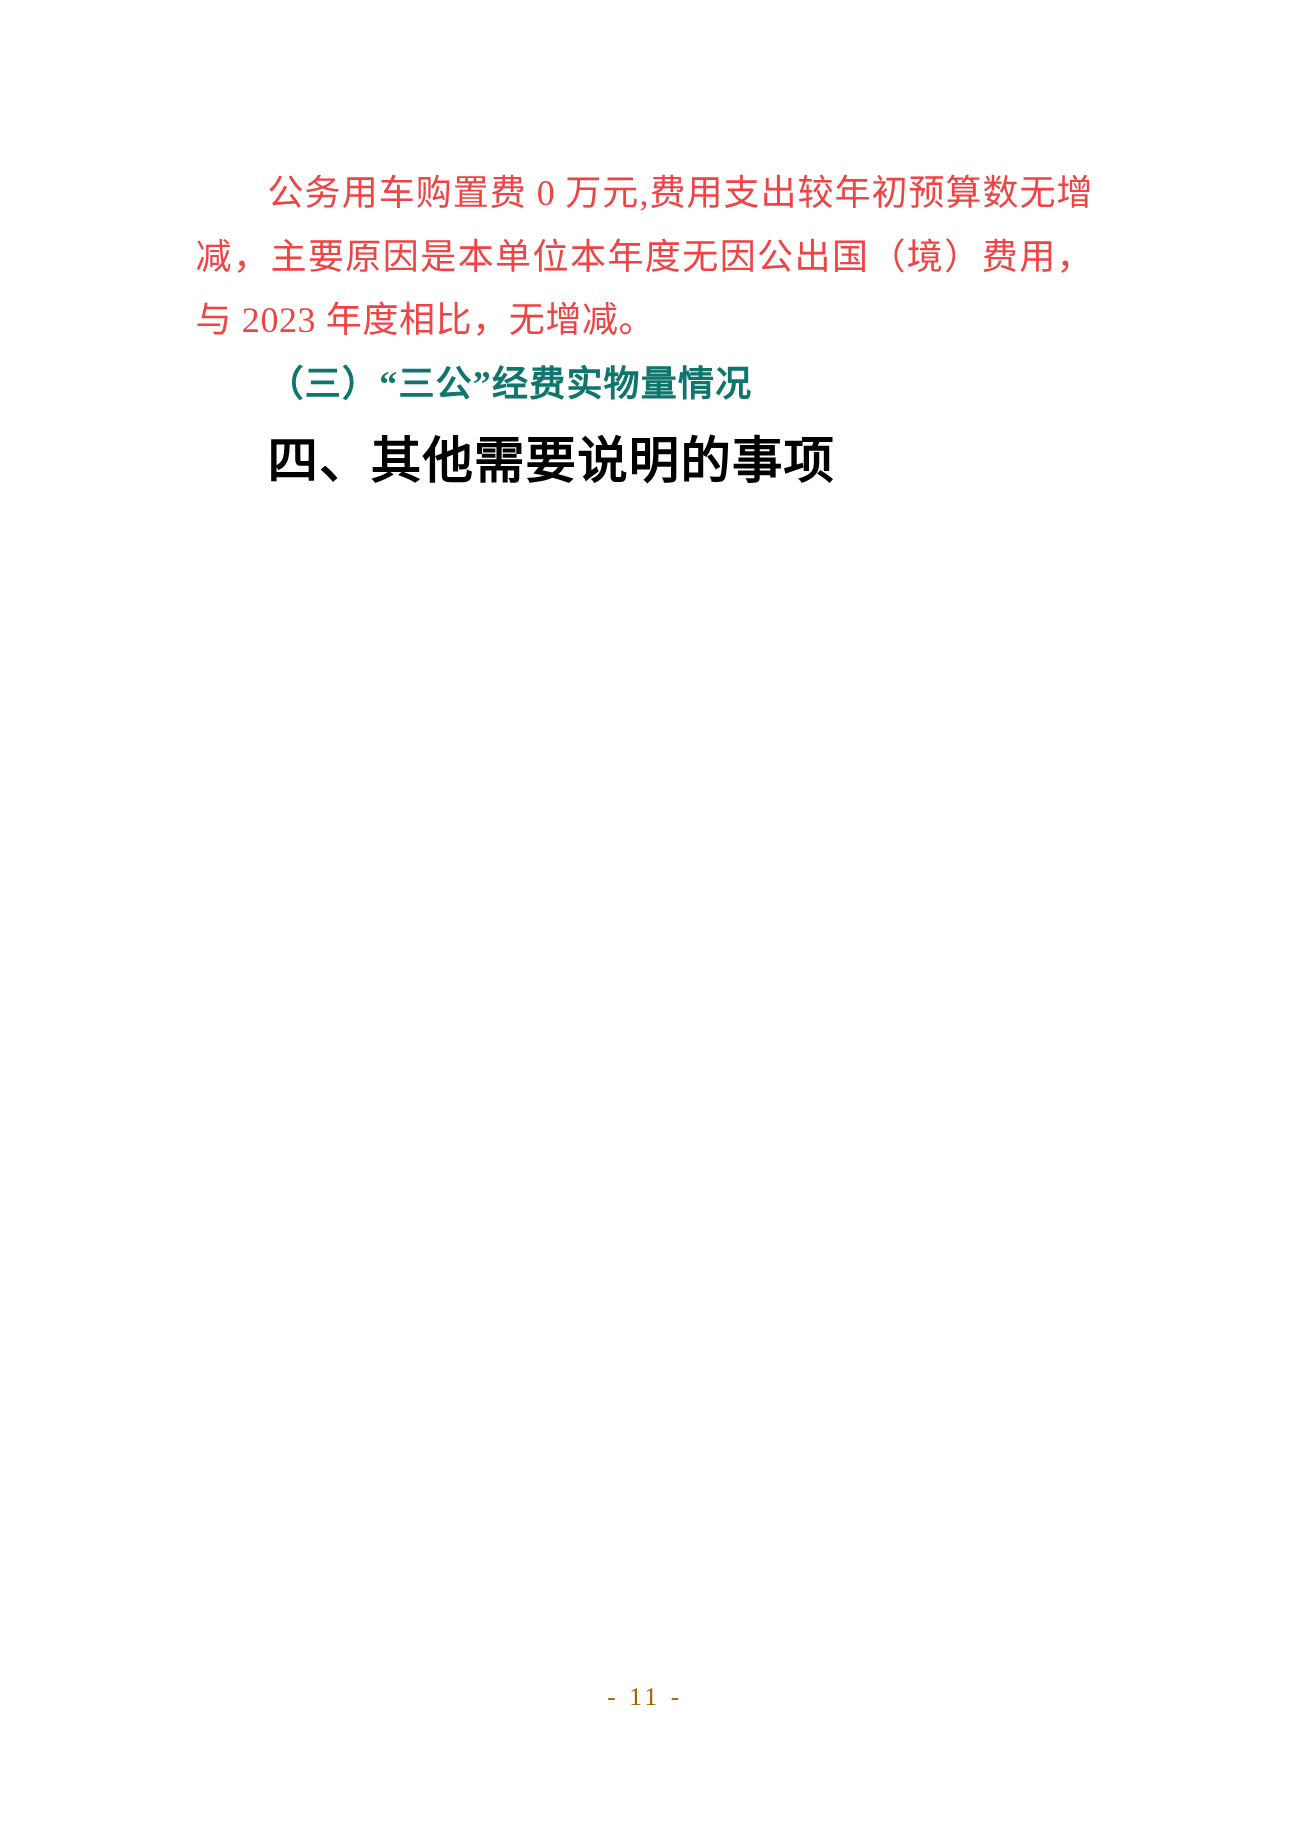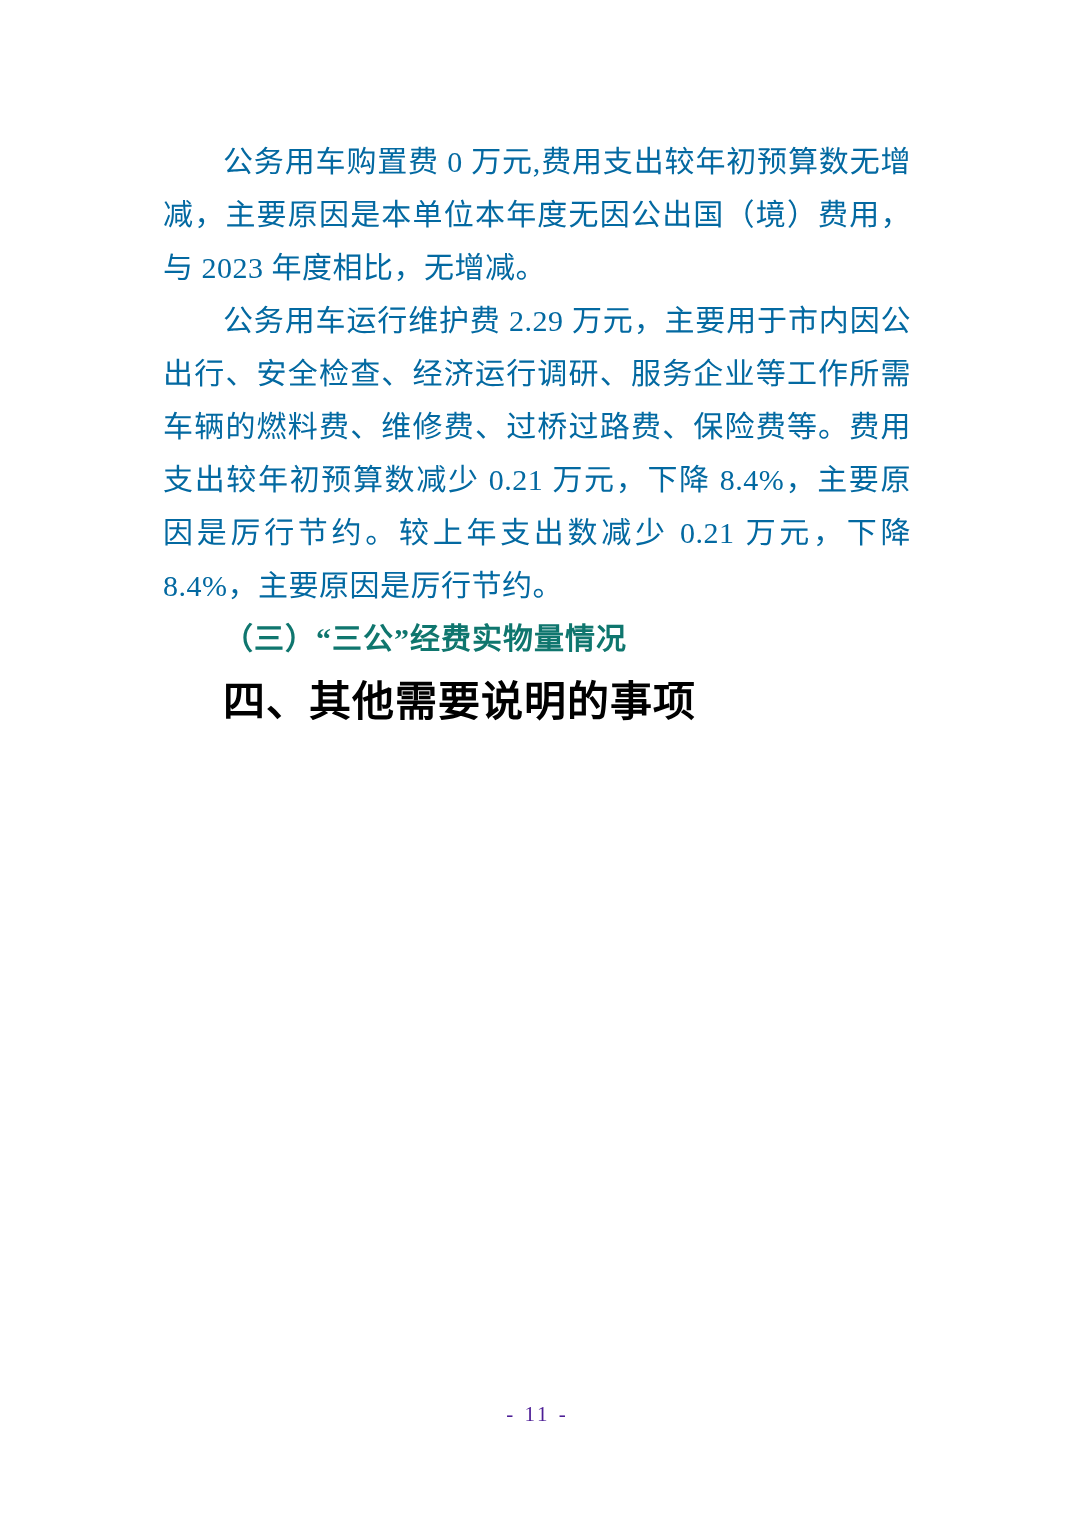--- a/index.html
+++ b/index.html
@@ -19,21 +19,21 @@
     position: absolute;
     left: 163px;
     top: 135px;
     width: 748px;
   }
   .body-para {
     margin: 0;
     font-family: "Liberation Serif", "DejaVu Serif", serif;
     font-size: 30px;
     line-height: 53px;
-    color: #0369a1;
+    color: #ef4444;
     text-align: justify;
     text-indent: 60px;
     letter-spacing: 0.5px;
   }
   .heading-kaiti {
     margin: 0;
     font-family: "Liberation Serif", "DejaVu Serif", serif;
     font-size: 30px;
     line-height: 53px;
     font-weight: bold;
@@ -53,28 +53,27 @@
   }
   .page-number {
     position: absolute;
     left: 0;
     top: 1400px;
     width: 100%;
     text-align: center;
     font-family: "Liberation Serif", "DejaVu Serif", serif;
     font-size: 21px;
     line-height: 28px;
-    color: #4c1d95;
+    color: #a16207;
     letter-spacing: 3px;
   }
 </style>
 </head>
 <body>
 
 <div class="page">
   <div class="text-block">
     <p class="body-para">公务用车购置费 0 万元,费用支出较年初预算数无增减，主要原因是本单位本年度无因公出国（境）费用，与 2023 年度相比，无增减。</p>
-    <p class="body-para">公务用车运行维护费 2.29 万元，主要用于市内因公出行、安全检查、经济运行调研、服务企业等工作所需车辆的燃料费、维修费、过桥过路费、保险费等。费用支出较年初预算数减少 0.21 万元，下降 8.4%，主要原因是厉行节约。较上年支出数减少 0.21 万元，下降 8.4%，主要原因是厉行节约。</p>
     <h3 class="heading-kaiti">（三）“三公”经费实物量情况</h3>
     <h2 class="heading-hei">四、其他需要说明的事项</h2>
   </div>
   <div class="page-number">- 11 -</div>
 </div>
 
 </body></html>

